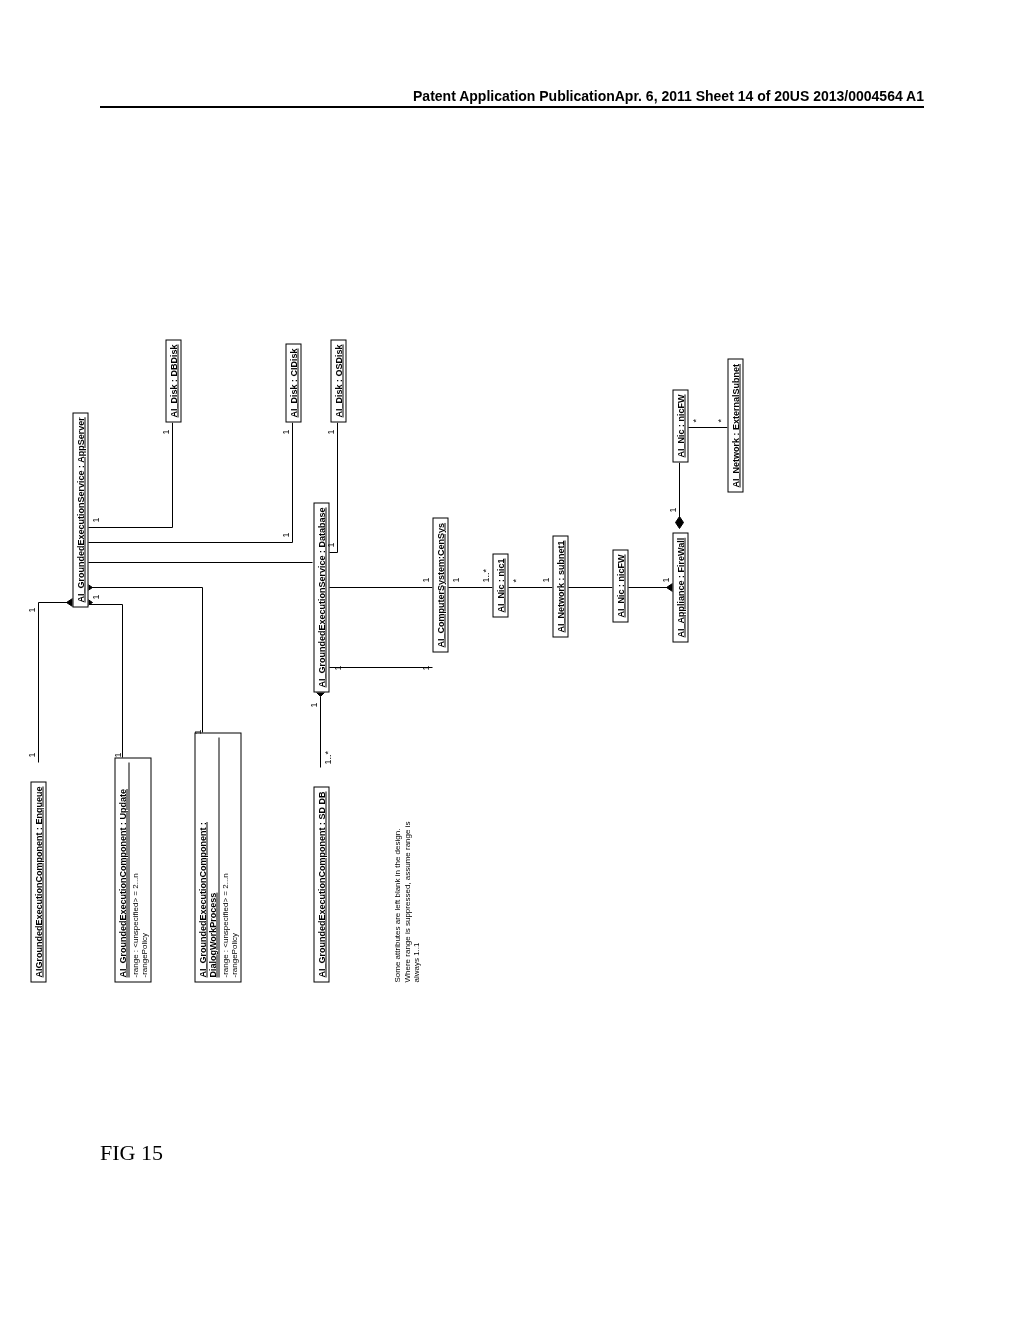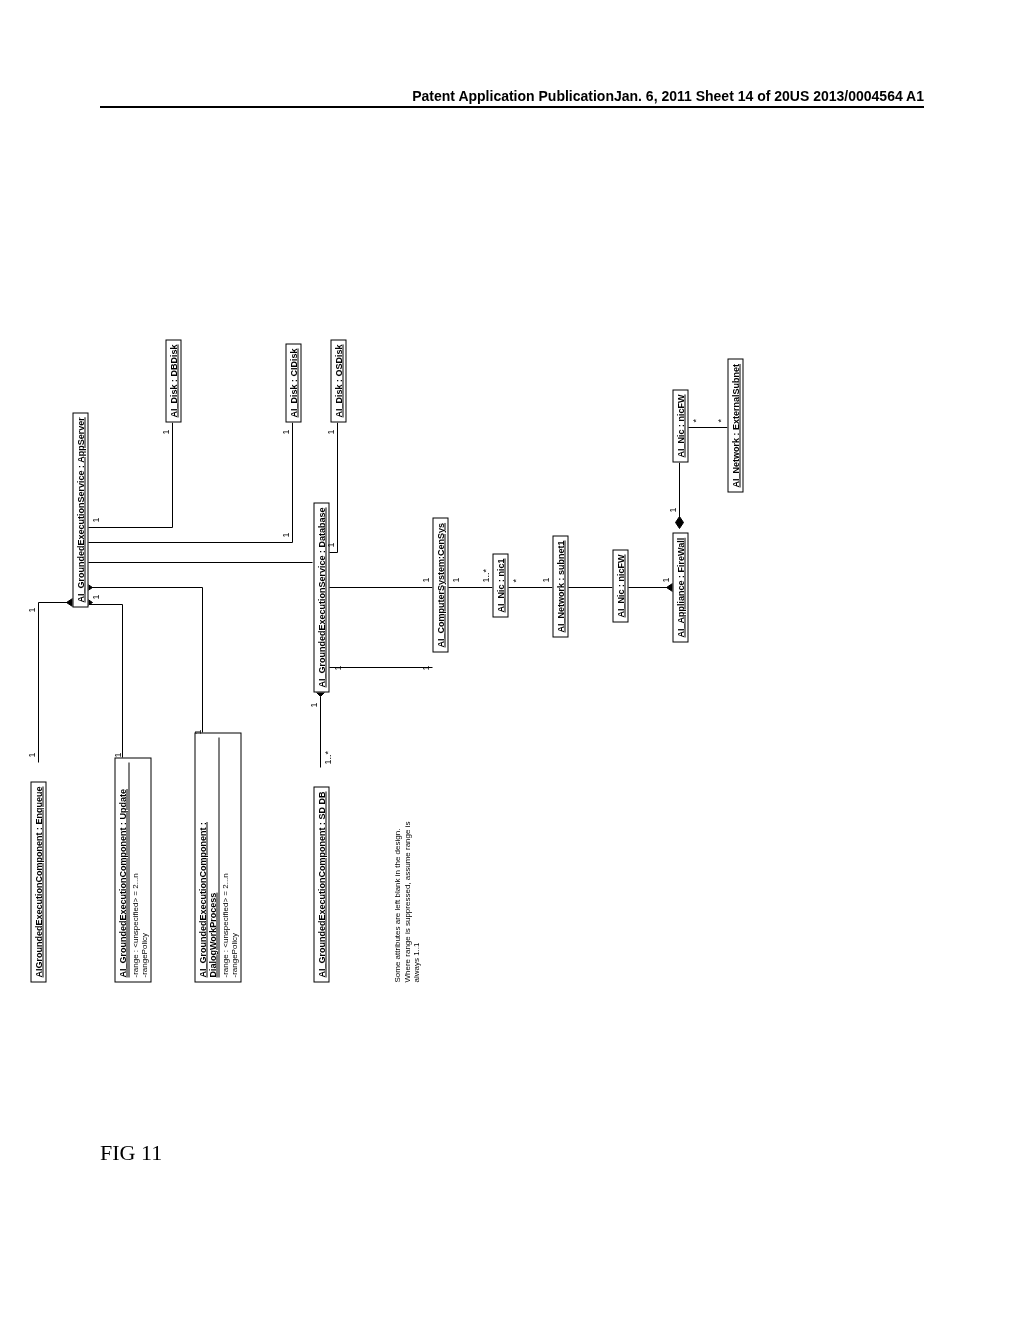--- a/index.html
+++ b/index.html
@@ -87,25 +87,25 @@
   .diamond {
     fill: #000;
     stroke: #000;
   }
 </style>
 </head>
 <body>
 
 <div class="header">
   <span>Patent Application Publication</span>
-  <span>Jan. 6, 2011  Sheet 14 of 20</span>
+  <span>Apr. 6, 2011  Sheet 14 of 20</span>
   <span>US 2013/0004564 A1</span>
 </div>
 
-<div class="fig-label">FIG 11</div>
+<div class="fig-label">FIG 15</div>
 
 <div class="diagram-container">
 
   <svg class="lines" viewBox="0 0 685 930">
 
     <line x1="220" y1="16" x2="380" y2="16" stroke="#000" stroke-width="1"></line>
     <line x1="380" y1="16" x2="380" y2="50" stroke="#000" stroke-width="1"></line>
 
     <polygon class="diamond" points="376,50 380,44 384,50 380,56"></polygon>
 

